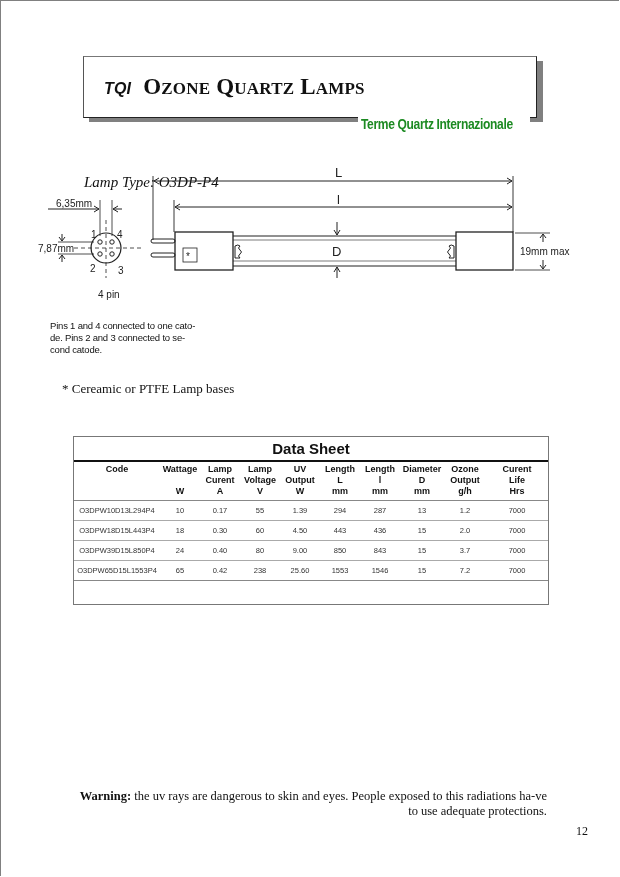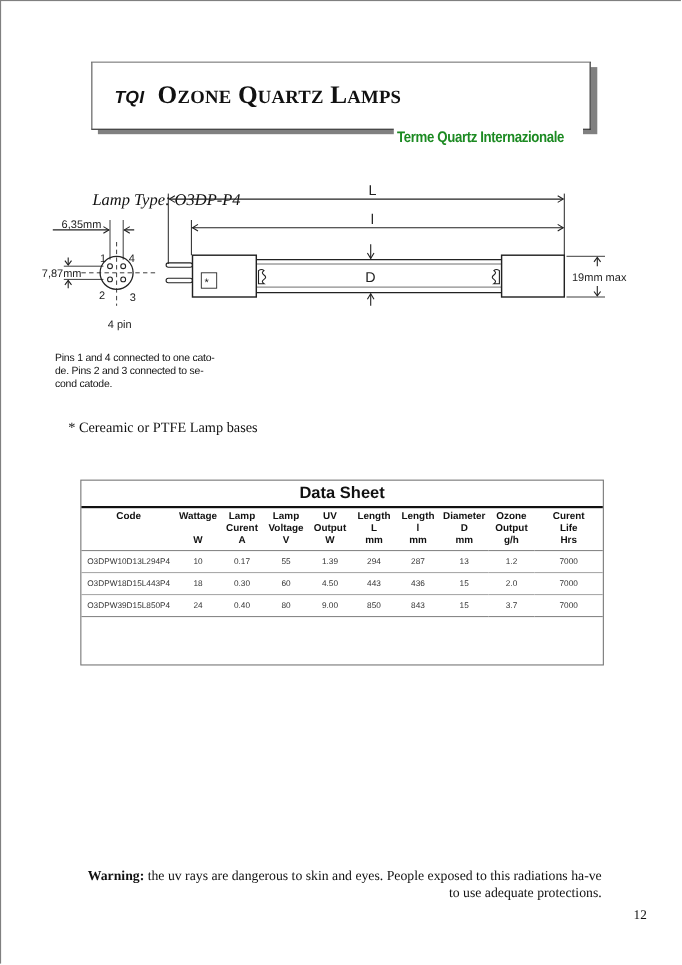--- a/index.html
+++ b/index.html
@@ -240,20 +240,32 @@
           <td>24</td>
           <td>0.40</td>
           <td>80</td>
           <td>9.00</td>
           <td>850</td>
           <td>843</td>
           <td>15</td>
           <td>3.7</td>
           <td>7000</td>
         </tr>
+        <tr>
+          <td>O3DPW65D15L1553P4</td>
+          <td>65</td>
+          <td>0.42</td>
+          <td>238</td>
+          <td>25.60</td>
+          <td>1553</td>
+          <td>1546</td>
+          <td>15</td>
+          <td>7.2</td>
+          <td>7000</td>
+        </tr>
       </tbody>
   </table>
 </div>
 
 <div class="warning">
   <b>Warning:</b><span> the uv rays are dangerous to skin and eyes. People exposed to this radiations ha-ve to use adequate protections.</span>
 </div>
 
 <div class="page-number">12</div>
 

